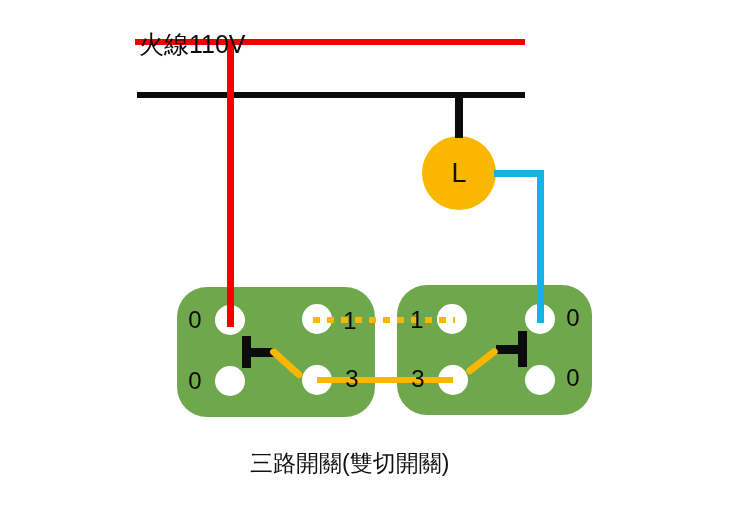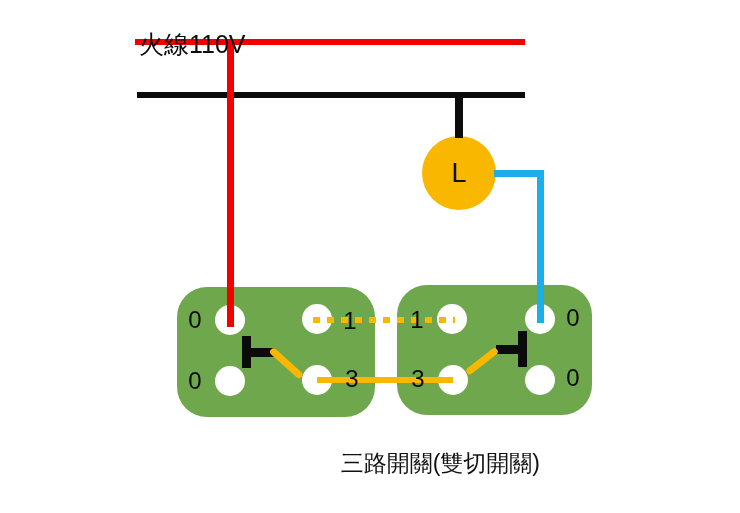--- a/index.html
+++ b/index.html
@@ -56,21 +56,21 @@
   .tlabel{font-size:24px;line-height:28px;color:#0b0b0b;z-index:5;width:20px;text-align:center;}
   .t-l-tl{left:185px;top:306px;}
   .t-l-bl{left:185px;top:367px;}
   .t-l-tr{left:340px;top:307px;}
   .t-l-br{left:342px;top:365px;}
   .t-r-tl{left:407px;top:306px;}
   .t-r-bl{left:408px;top:365px;}
   .t-r-tr{left:563px;top:304px;}
   .t-r-br{left:563px;top:364px;}
   
-  .caption{left:250px;top:450px;width:290px;text-align:right;font-size:23px;line-height:27px;color:#111;z-index:5;white-space:nowrap;}
+  .caption{left:250px;top:450px;width:290px;text-align:left;font-size:23px;line-height:27px;color:#111;z-index:5;white-space:nowrap;}
 </style>
 </head>
 <body>
 
 <div class="canvas">
 
 
   <div class="abs rail-label live-label">火線110V</div>
   <div class="abs wire live-h"></div>
   <div class="abs wire neutral-h"></div>

